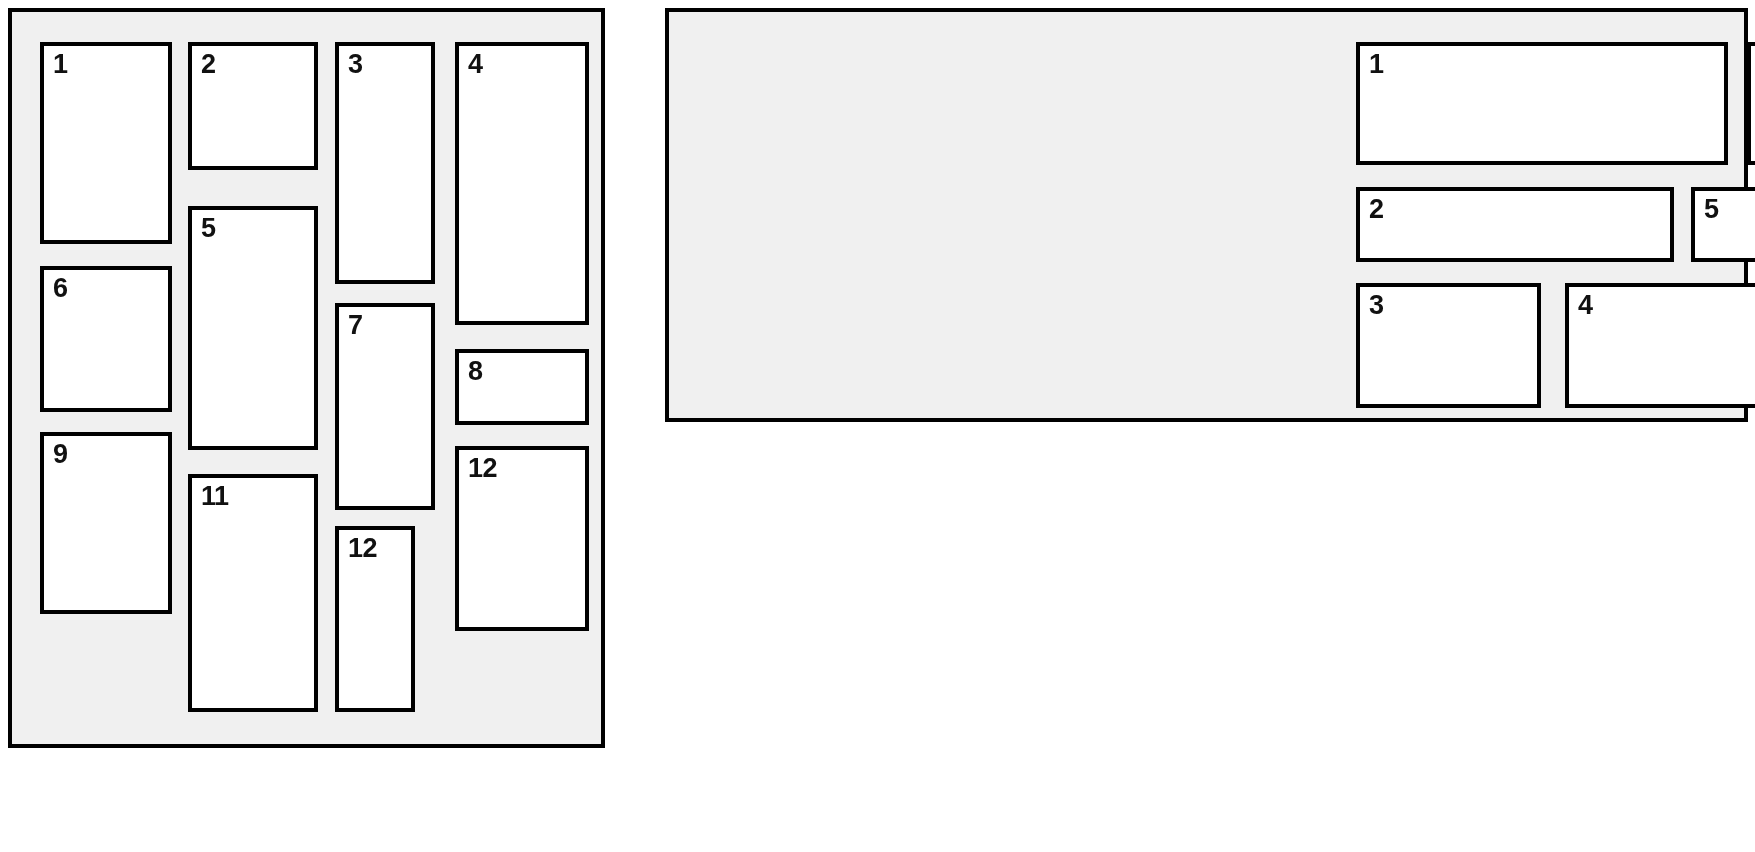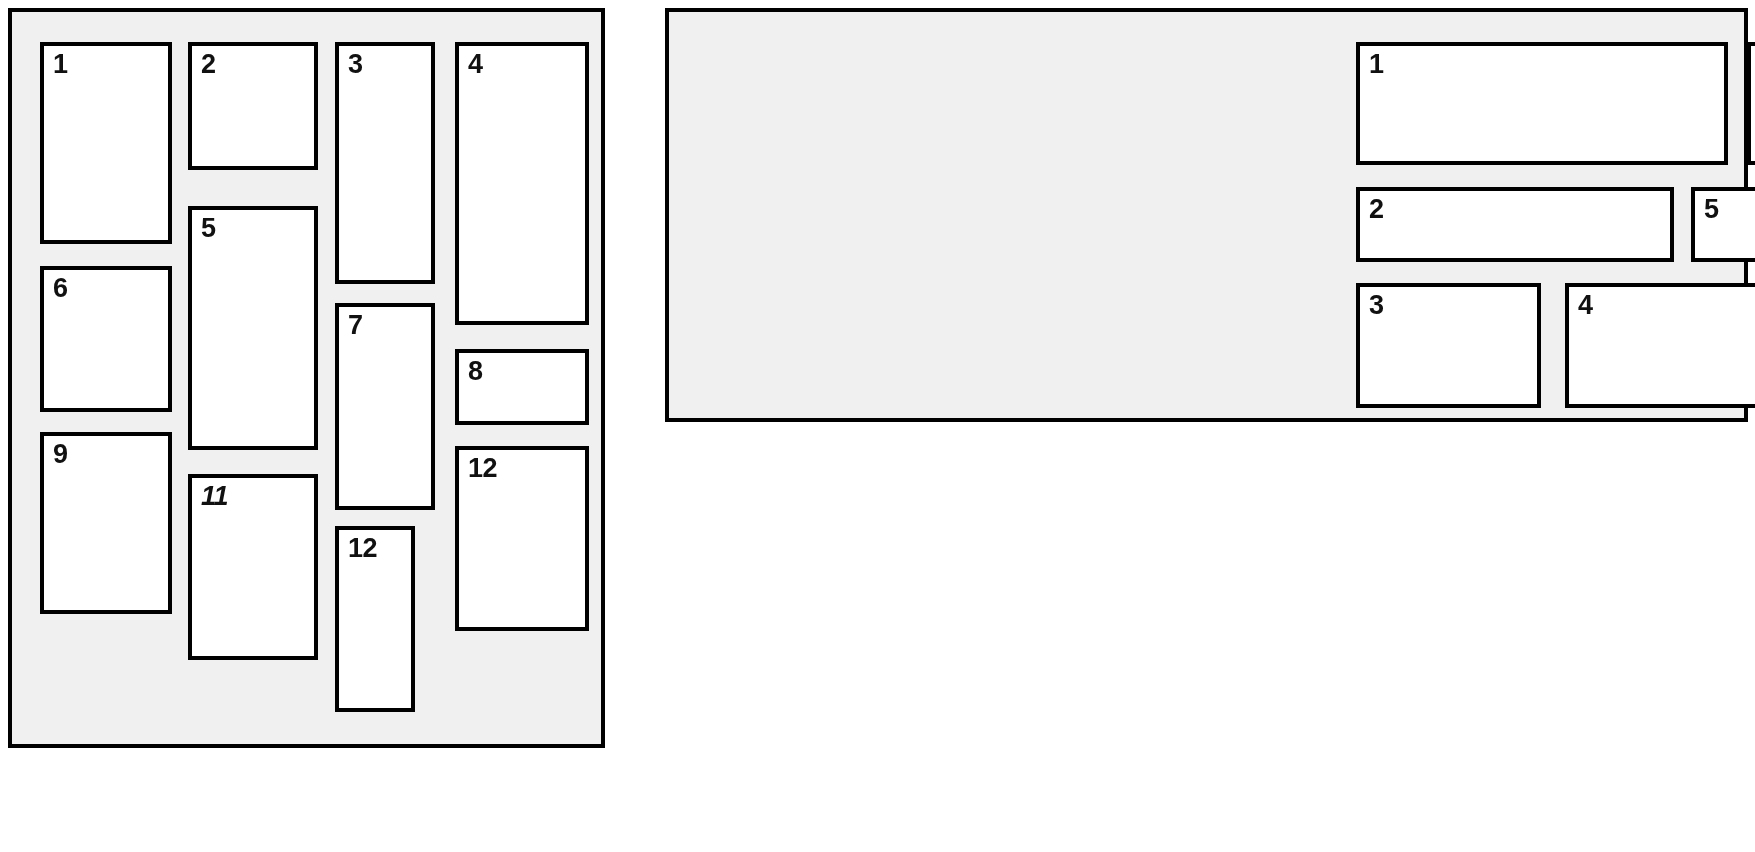--- a/index.html
+++ b/index.html
@@ -46,21 +46,21 @@
   
   #panel-left { left: 8px;  top: 8px;  width: 597px; height: 740px; }
 
   
   #l-1  { left: 28px;  top: 30px;  width: 132px; height: 202px; }
   #l-6  { left: 28px;  top: 254px; width: 132px; height: 146px; }
   #l-9  { left: 28px;  top: 420px; width: 132px; height: 182px; }
   
   #l-2  { left: 176px; top: 30px;  width: 130px; height: 128px; }
   #l-5  { left: 176px; top: 194px; width: 130px; height: 244px; }
-  #l-11 { left: 176px; top: 462px; width: 130px; height: 186px; font-style: italic; }
+  #l-11 { left: 176px; top: 462px; width: 130px; height: 238px; }
   
   #l-3  { left: 323px; top: 30px;  width: 100px; height: 242px; }
   #l-7  { left: 323px; top: 291px; width: 100px; height: 207px; }
   #l-12 { left: 323px; top: 514px; width: 80px; height: 186px; }
   
   #l-4  { left: 443px; top: 30px;  width: 134px; height: 283px; }
   #l-8  { left: 443px; top: 337px; width: 134px; height: 76px;  }
   #l-10 { left: 443px; top: 434px; width: 134px; height: 185px; }
 
   

